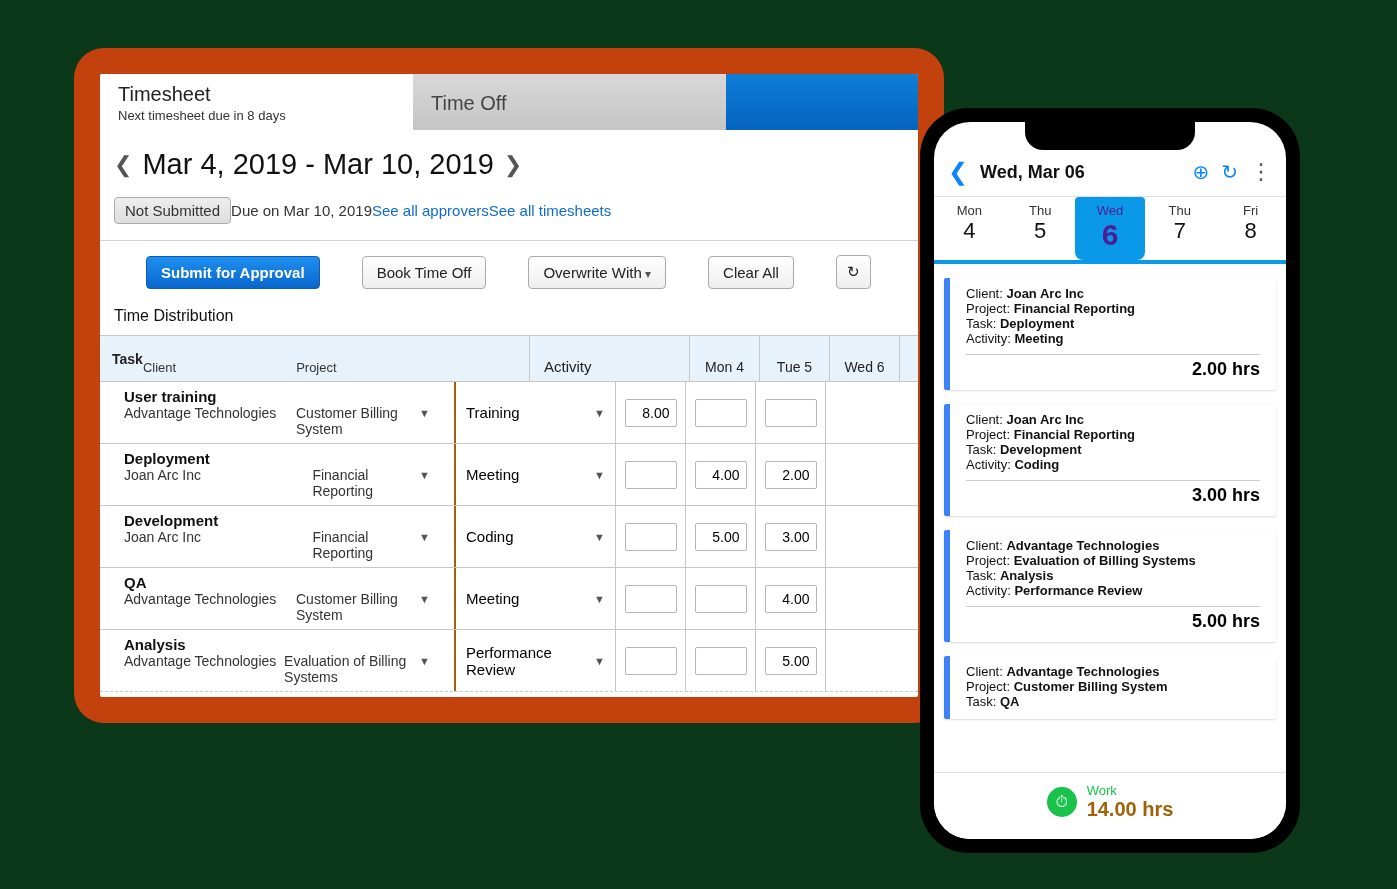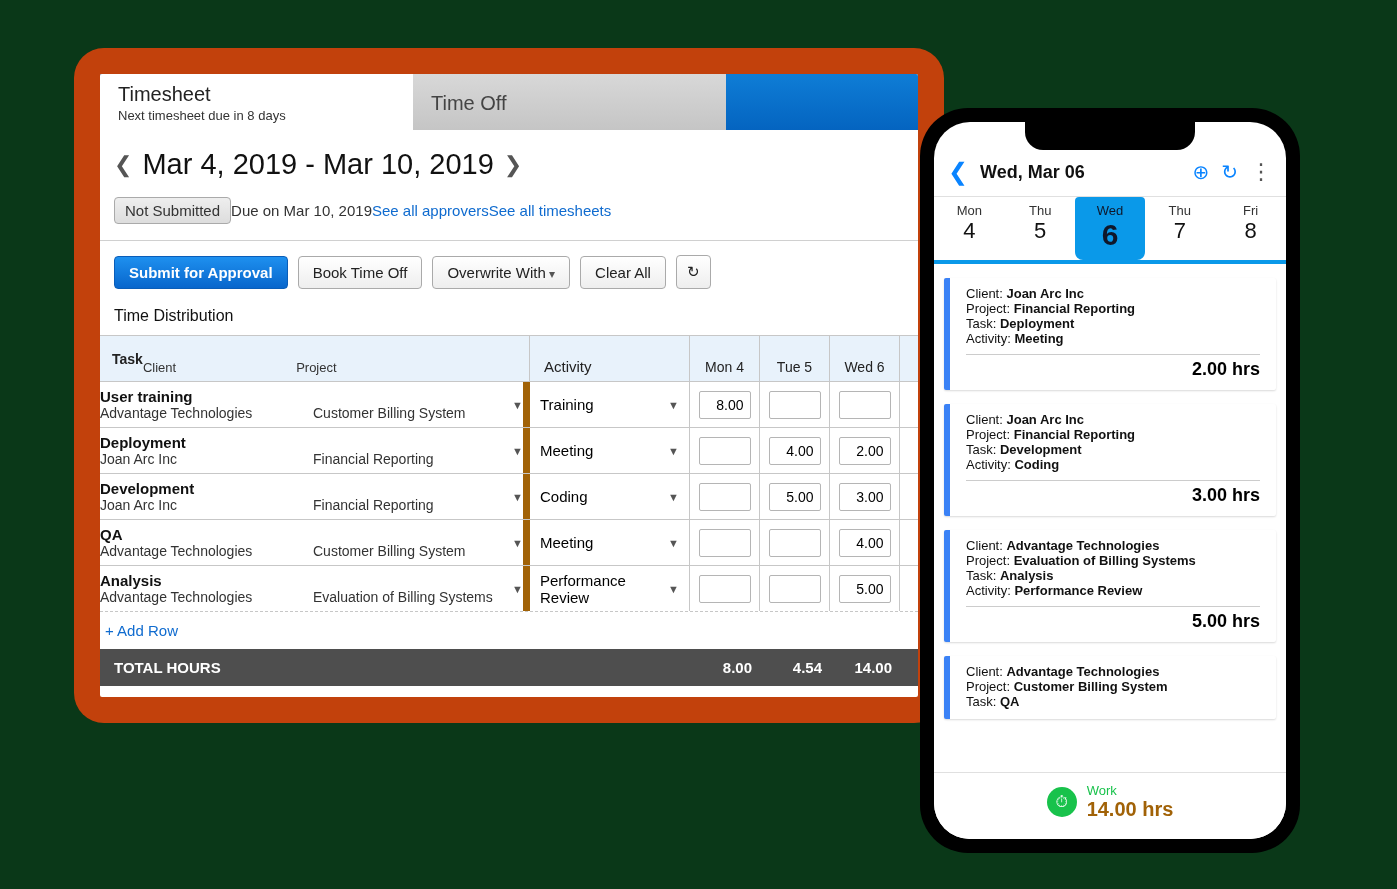--- a/index.html
+++ b/index.html
@@ -53,37 +53,37 @@
   .date-header { padding: 18px 14px 6px; }
   .date-range-row { display: flex; align-items: center; gap: 10px; }
   .chev { font-size: 22px; color: #555; cursor: pointer; user-select:none;}
   .date-range { font-size: 29px; font-weight: 500; color: #111; }
   .status-row { display: flex; align-items: center; padding: 10px 14px 16px; font-size: 15px; color: #0f6bcf;}
   .status-pill { background: linear-gradient(#eee,#ddd); border:1px solid #aaa; border-radius: 4px; padding: 4px 10px; color:#333; cursor:default;}
   .status-due { color:#333; }
   .hr { border-bottom:1px solid #d0d0d0; }
   
   .toolbar { display:flex; gap:10px; padding: 14px 14px; align-items:center; flex-wrap:wrap;}
-  .btn { border:1px solid #aaa; background:linear-gradient(#fff,#eee); border-radius:4px; padding:7px 14px; font-size:15px; cursor:pointer; color:#222;}
+  .btn { border:1px solid #aaa; background:linear-gradient(#fff,#eee); border-radius:4px; padding:7px 14px; font-size:15px; cursor:pointer; color:#222;margin-left:32px;}
   .btn.primary { background:linear-gradient(#1e90ef,#0866cc); color:#fff; border-color:#0a5db8; font-weight:600;}
   .btn .caret::after { content:" ▾"; font-size:12px; color:#555;}
   .btn.icon { padding:7px 10px; }
   
   .section-title { font-size: 16px; padding: 4px 14px 10px; color:#111;}
   
   .tbl { border-top:1px solid #c7c7c7; }
   .thead { display:flex; background:#e8f2fb; border-bottom:1px solid #c7c7c7; font-size:14px; color:#222; }
   .thead .c-task { width: 430px; padding:6px 12px; border-right:1px solid #c7c7c7;}
   .thead .c-task .tsk { font-weight:600; }
   .thead .c-task .sub { display:flex; gap:120px; font-size:13px; color:#333; margin-top:18px;}
   .thead .c-activity { width: 160px; padding:6px 12px 6px 14px; border-right:1px solid #c7c7c7; display:flex; align-items:flex-end;}
   .thead .c-day { width:70px; text-align:center; padding:6px 4px; border-right:1px solid #c7c7c7; display:flex; align-items:flex-end; justify-content:center;}
   .trow { display:flex; border-bottom:1px solid #c7c7c7; }
   .trow:last-of-type { border-bottom:1px dashed #c7c7c7; }
-  .c-task { width: 430px; padding:6px 0; border-right:7px solid #a16207; display:flex; align-items:center;}
+  .c-task { width: 356px; padding:6px 24px; border-right:2px solid #a16207; display:flex; align-items:center;}
   .c-task .stack { display:flex; flex-direction:column; }
   .c-task .t { font-weight:600; font-size:15px; color:#111;}
   .c-task .row2 { display:flex; gap: 0; font-size:14px; color:#333;}
   .c-task .client { width: 213px; }
   .c-task .drop { margin-left:auto; color:#555; font-size:11px;}
   .c-activity { width:160px; border-right:1px solid #c7c7c7; display:flex; align-items:center; padding:0 10px; font-size:15px; }
   .c-activity .drop { margin-left:auto; color:#555; font-size:11px;}
   .c-day { width:70px; display:flex; align-items:center; justify-content:center; padding:6px 4px; border-right:1px solid #c7c7c7;}
   .c-day input { width:52px; height:28px; border:1px solid #b5b5b5; border-radius:2px; text-align:right; padding:0 6px; font-size:14px;}
   .add-row { color:#0f6bcf; padding:10px 5px; font-size:15px; cursor:pointer;}
@@ -113,21 +113,21 @@
   .phone-header { display:flex; align-items:center; gap:12px; padding: 36px 14px 10px; font-size:18px; color:#111;}
   .phone-header .back { color:#0a84ff; font-size:24px; cursor:pointer;}
   .phone-header .title { font-weight:600; flex:1;}
   .phone-header .ico { color:#0a84ff; font-size:20px; cursor:pointer;}
   .phone-header .dots { color:#555; font-size:22px; cursor:pointer;}
   .day-strip { display:flex; border-top:1px solid #e0e0e0; background:#fff; position:relative;}
   .daycell { flex:1; text-align:center; padding:6px 0 8px; cursor:pointer; position:relative;}
   .daycell .dow { font-size:13px; color:#333;}
   .daycell .dnum { font-size:22px; color:#111; font-weight:400;}
   .daycell.active { background:#0a99e9; color:#fff; border-radius:4px 4px 8px 8px; margin:0 -1px;}
-  .daycell.active .dow,.daycell.active .dnum { color:#0f172a;}
+  .daycell.active .dow,.daycell.active .dnum { color:#4c1d95;}
   .daycell.active .dnum { font-size:30px; font-weight:600;}
   .blue-underline { height:4px; background:#0a99e9; }
   .cards { padding: 14px 10px 0; height: 480px; overflow:hidden;}
   .card { border-left:6px solid #3b82f6; background:#fff; border-radius:2px; padding:8px 16px 10px; margin-bottom:14px; box-shadow:0 1px 2px rgba(0,0,0,.15);}
   .card .line { font-size:13px; color:#111;}
   .card .line b { font-weight:600;}
   .card hr { border:none; border-top:1px solid #ccc; margin:8px 0 4px;}
   .card .hrs { text-align:right; font-size:18px; font-weight:700;}
   .phone-footer { position:absolute; bottom:0; left:0; right:0; background:#fff; border-top:1px solid #e0e0e0; display:flex; align-items:center; justify-content:center; gap:10px; padding:10px 0 18px;}
   .phone-footer .timer { width:30px; height:30px; border-radius:50%; background:#18c24b; color:#fff; display:flex; align-items:center; justify-content:center; font-size:16px;}

